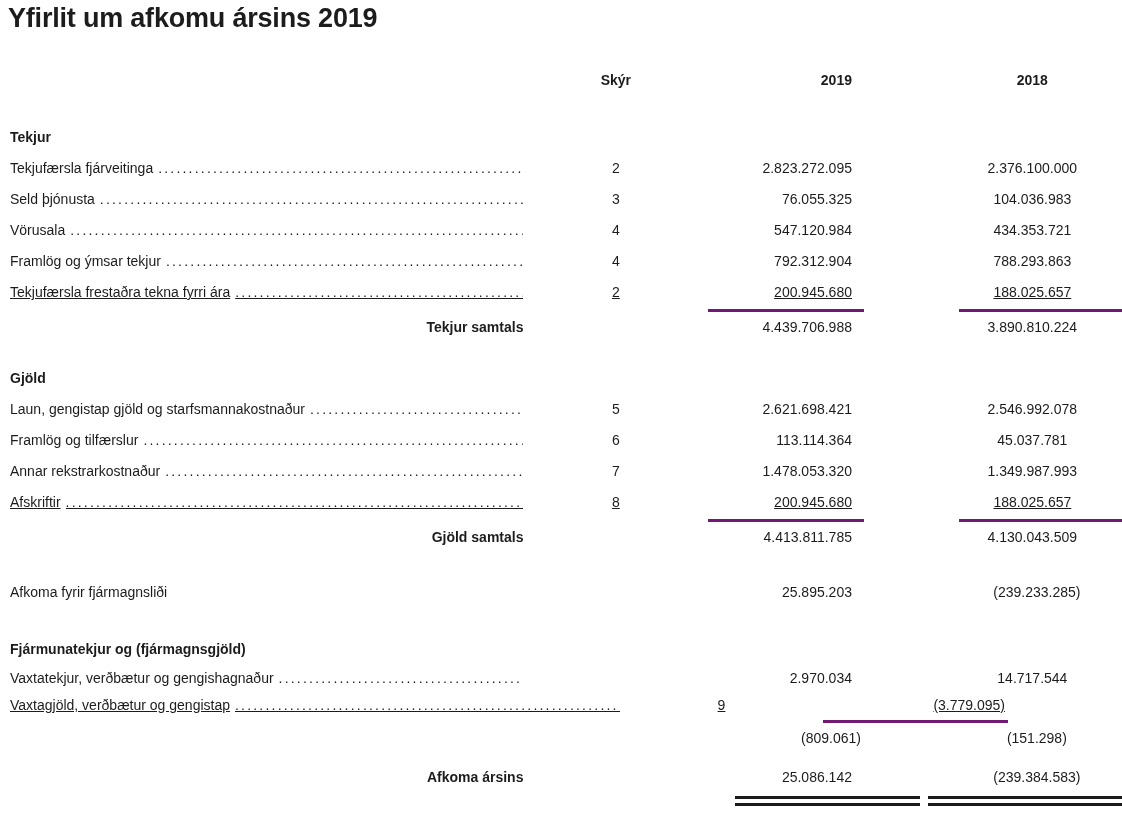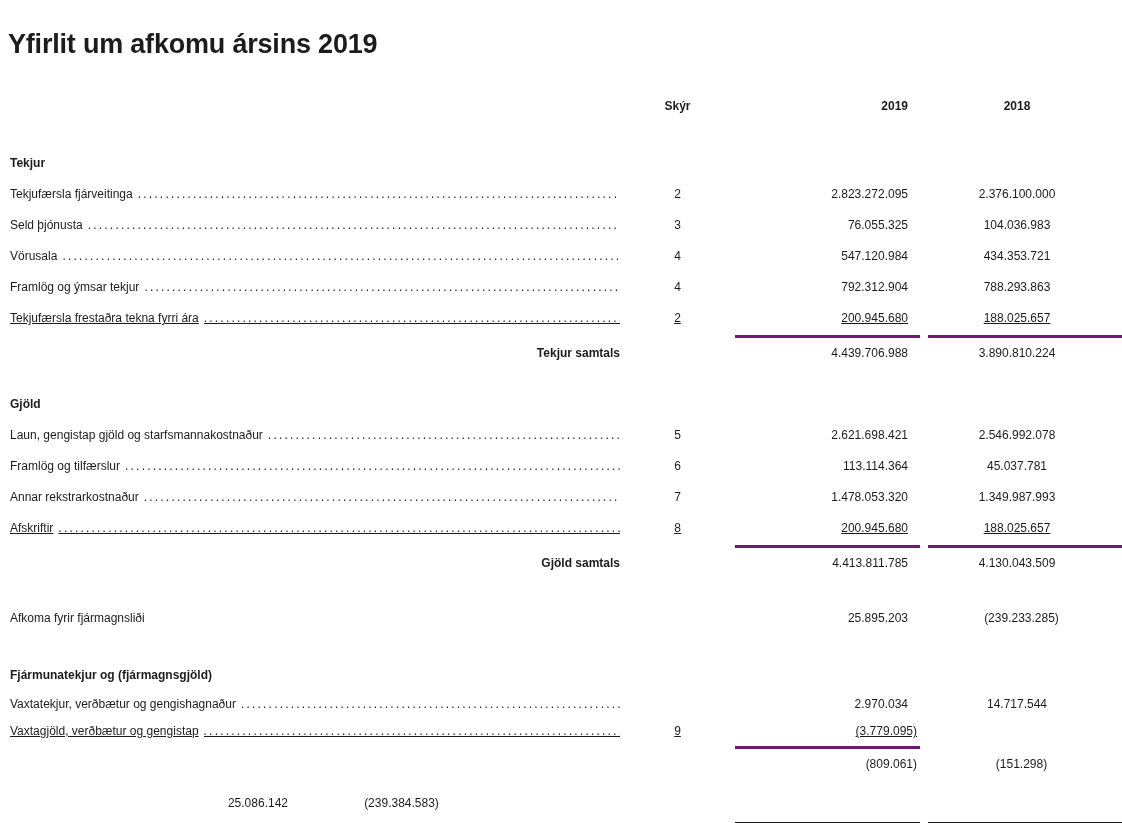--- a/index.html
+++ b/index.html
@@ -11,38 +11,37 @@
     width: 1122px;
     height: 823px;
     overflow: hidden;
     font-family: "Liberation Sans", "DejaVu Sans", sans-serif;
     color: #1c1c1c;
   }
   .page {
     width: 1122px;
     height: 715px;
     box-sizing: border-box;
-    padding-top: 6px;
-    margin-top: 20px;
   }
   h1.title {
     margin: 0 0 0 8px;
     font-size: 27px;
     line-height: 36px;
     font-weight: bold;
     letter-spacing: -0.2px;
   }
   .table {
     margin-top: 29px;
   }
   .row {
     display: flex;
     height: 31px;
     line-height: 31px;
-    font-size: 12px;
+    font-size: 14px;
+    gap: 44px;
   }
   .row.header-row { height: 30px; line-height: 30px; font-weight: bold; }
   .row.compact { height: 27px; line-height: 27px; }
   .row.ruled { height: 35px; text-decoration: underline; }
   .row.ruled.compact { height: 31px; }
   .spacer { width: 100%; }
 
   
   .c-label {
     width: 620px;
@@ -271,20 +270,23 @@
         </div>
         <div class="row">
           <div class="c-label"></div>
           <div class="c-note"></div>
           <div class="c-a19 neg"><span class="num">(809.061)</span></div>
           <div class="c-gap"></div>
           <div class="c-a18 neg"><span class="num">(151.298)</span></div>
         </div>
         <div class="spacer" style="height: 8px;"></div>
         <div class="row">
+          <div class="c-label total-label">
+            <span class="label-text">Afkoma ársins</span>
+          </div>
           <div class="c-note"></div>
           <div class="c-a19"><span class="num">25.086.142</span></div>
           <div class="c-gap"></div>
           <div class="c-a18 neg"><span class="num">(239.384.583)</span></div>
         </div>
         <div class="rule-row">
           <div class="c-label"></div>
           <div class="c-note"></div>
           <div class="c-a19 dbl"></div>
           <div class="c-gap"></div>

